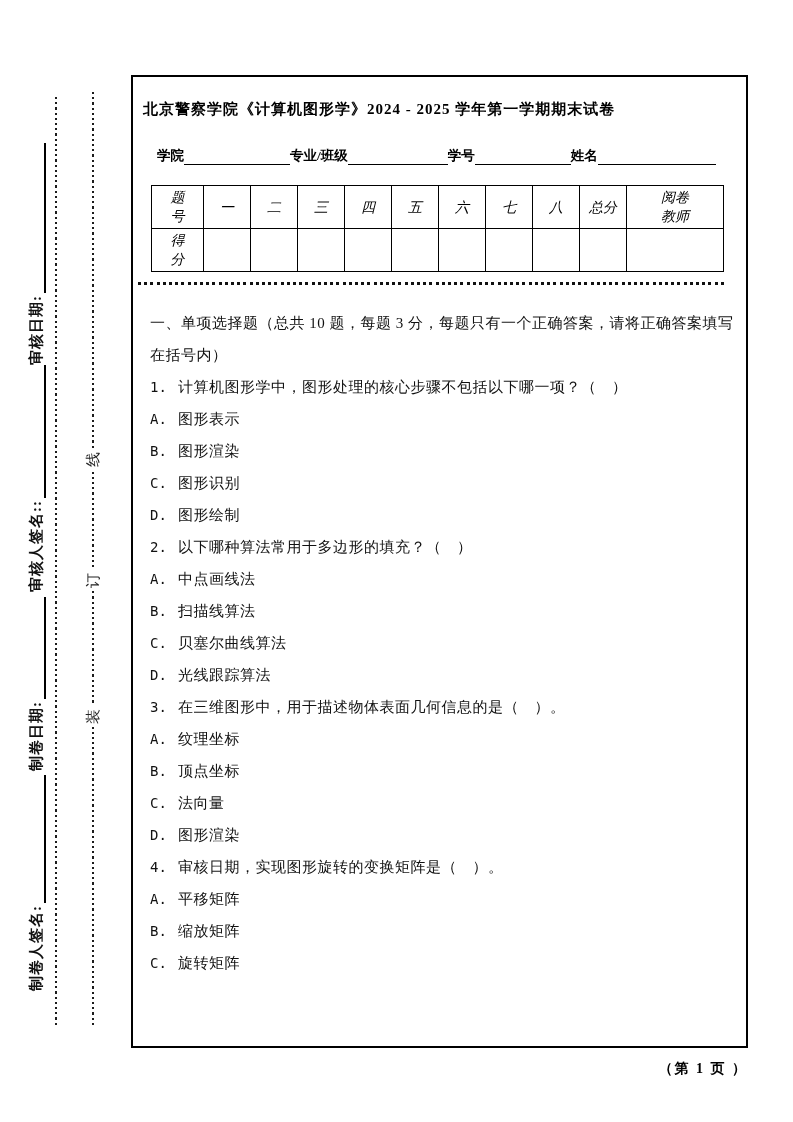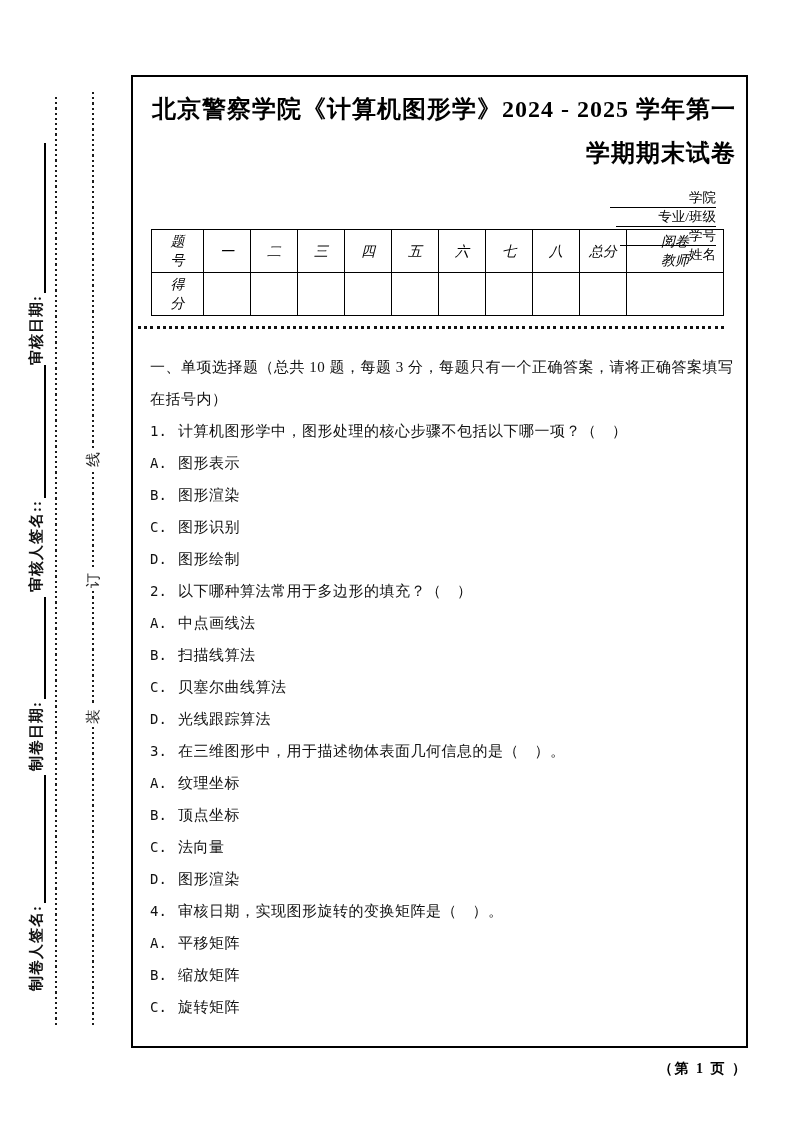--- a/index.html
+++ b/index.html
@@ -28,29 +28,28 @@
     padding:0 3px;line-height:18px;
   }
 
   
   .main-box{
     position:absolute;left:131px;top:75px;width:613px;height:969px;
     border:2px solid #000;background:#fff;
   }
   .title{
     margin:10px 10px 0 10px;
-    text-align:right;font-weight:bold;font-size:24px;
+    text-align:left;font-weight:bold;font-size:15px;
     line-height:44px;letter-spacing:1px;color:#000;
   }
   .fields-row{
     display:flex;align-items:flex-end;
     margin:14px 30px 0 24px;
-    font-size:13.5px;font-weight:normal;color:#000;
+    font-size:13.5px;font-weight:bold;color:#000;
     height:20px;
-    flex-direction:column;
   }
   .fields-row .f-line{border-bottom:1.6px solid #000;height:15px;}
   .f-line.w1{width:106px;} .f-line.w2{width:100px;} .f-line.w3{width:96px;} .f-line.w4{flex:1 1 auto;}
   .fields-row .f-label{white-space:nowrap;}
 
   table.score{
     border-collapse:collapse;table-layout:fixed;
     margin:20px 0 0 18px;width:572px;font-style:italic;
   }
   table.score td{

